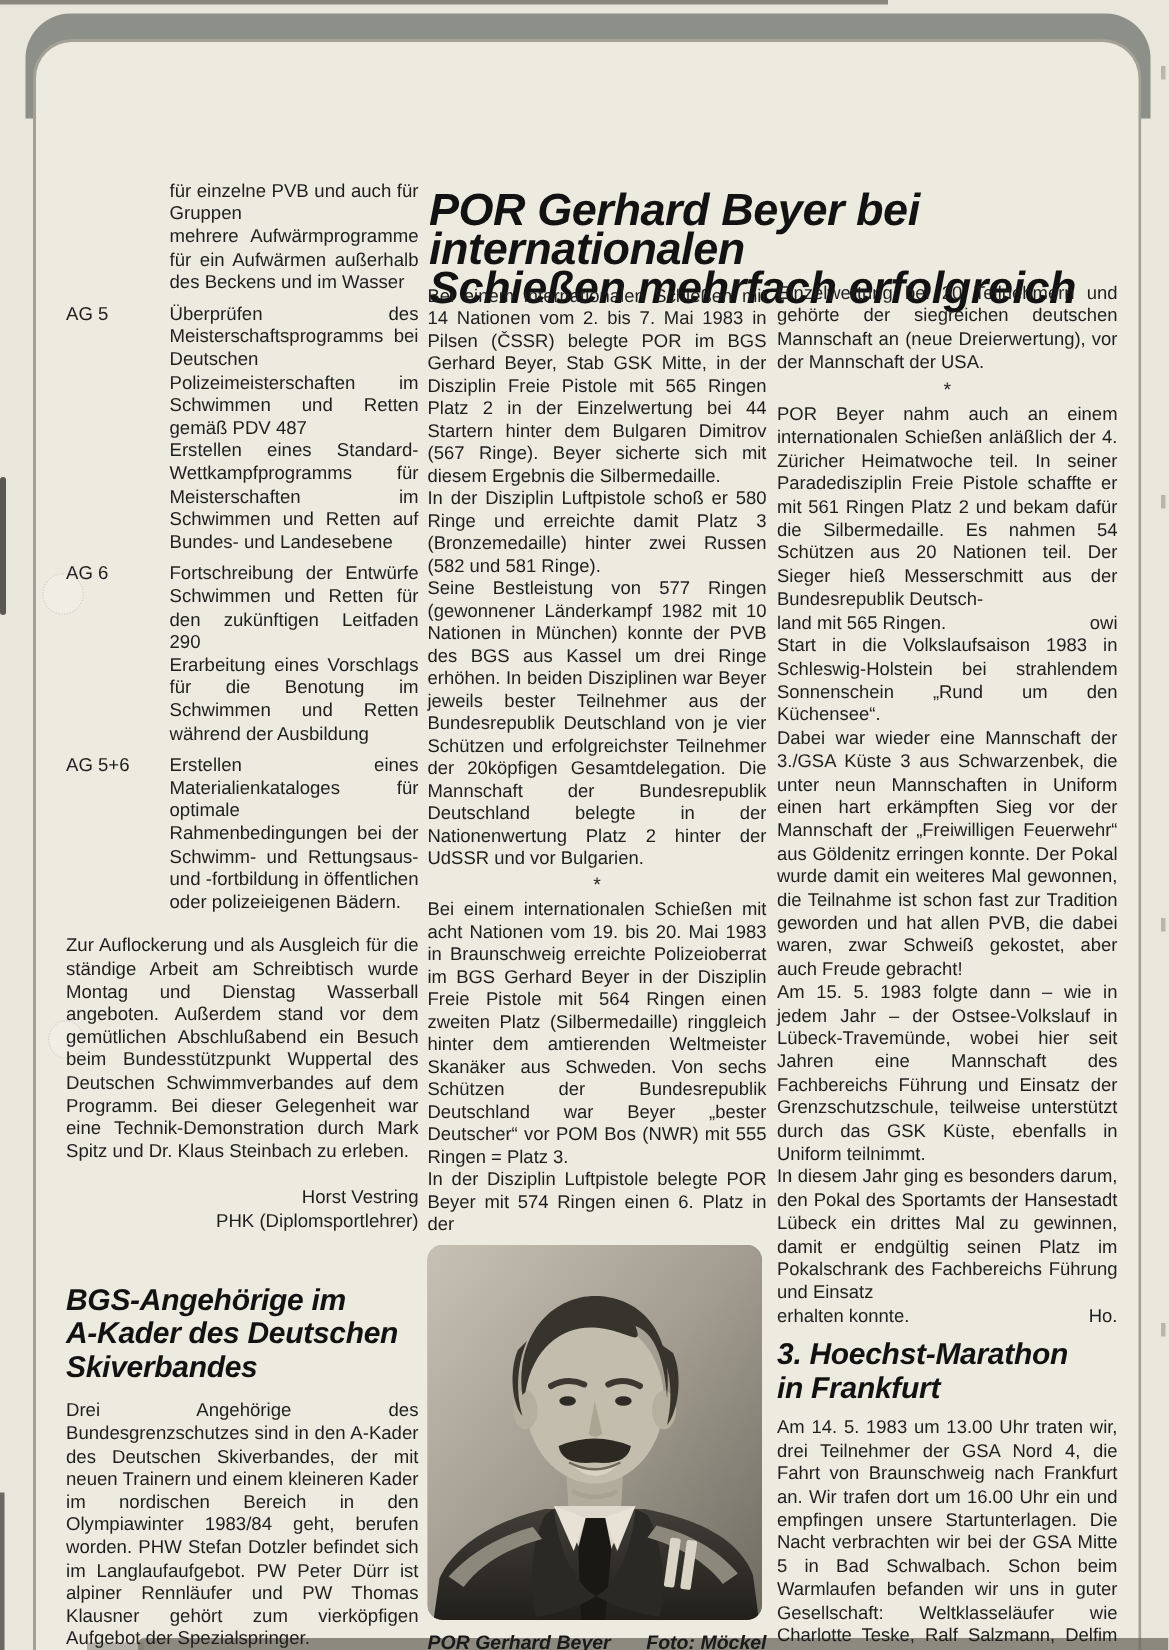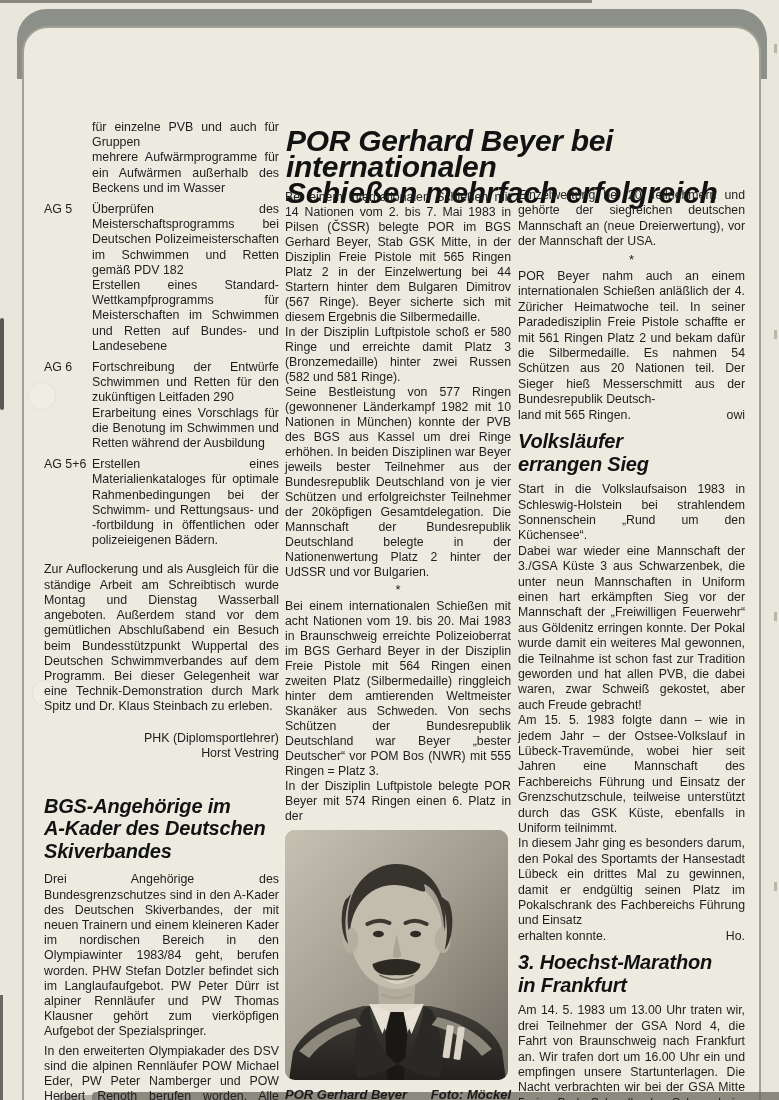--- a/index.html
+++ b/index.html
@@ -33,21 +33,21 @@
     font-size:30px;line-height:26px;font-weight:bold;font-style:italic;
     letter-spacing:-0.3px;color:#121212;white-space:pre-line;}
   .h-sub{margin:0;font-size:20px;line-height:22.5px;font-weight:bold;font-style:italic;
     letter-spacing:-0.2px;color:#121212;white-space:pre-line;}
   .sep{text-align:center;margin:2px 0;font-size:13px;}
   .lastline{display:flex;justify-content:space-between;align-items:center;}
   
   .col1{position:absolute;left:44px;top:120px;width:235px;}
   .col2{position:absolute;left:285px;top:190px;width:226px;font-size:12.3px;line-height:15.0px;}
   .col3{position:absolute;left:518px;top:188px;width:227px;font-size:12.3px;line-height:15.4px;}
-  .agitem{display:grid;grid-template-columns:48px 1fr;margin-bottom:6px;}
+  .agitem{display:grid;grid-template-columns:48px 1fr;margin-bottom:6px;gap:21px;}
   .agtext{white-space:pre-line;text-align:justify;}
   .agclose{margin-top:14px !important;}
   .signature{margin-top:16px;text-align:right;}
   .ski-head{margin-top:34px;margin-bottom:10px;}
   .mt4{margin-top:4px !important;}
   .hs2{margin:7px 0 7px 0;}
   
   .photo{width:223px;height:250px;border-radius:10px;overflow:hidden;margin-top:6px;
     background:#9b968a;}
   .photo svg{display:block;width:100%;height:100%;}
@@ -77,37 +77,37 @@
 
 <div class="col1 bodytxt">
   <div class="aglist">
     <div class="agitem">
       <div class="aglabel"></div>
       <div class="agtext">für einzelne PVB und auch für Gruppen
 mehrere Aufwärmprogramme für ein Aufwärmen außerhalb des Beckens und im Wasser</div>
     </div>
     <div class="agitem">
       <div class="aglabel">AG 5</div>
-      <div class="agtext">Überprüfen des Meisterschaftsprogramms bei Deutschen Polizeimeisterschaften im Schwimmen und Retten gemäß PDV 182
+      <div class="agtext">Überprüfen des Meisterschaftsprogramms bei Deutschen Polizeimeisterschaften im Schwimmen und Retten gemäß PDV 487
 Erstellen eines Standard-Wettkampfprogramms für Meisterschaften im Schwimmen und Retten auf Bundes- und Landesebene</div>
     </div>
     <div class="agitem">
       <div class="aglabel">AG 6</div>
       <div class="agtext">Fortschreibung der Entwürfe Schwimmen und Retten für den zukünftigen Leitfaden 290
 Erarbeitung eines Vorschlags für die Benotung im Schwimmen und Retten während der Ausbildung</div>
     </div>
     <div class="agitem">
       <div class="aglabel">AG 5+6</div>
       <div class="agtext">Erstellen eines Materialienkataloges für optimale Rahmenbedingungen bei der Schwimm- und Rettungsaus- und -fortbildung in öffentlichen oder polizeieigenen Bädern.</div>
     </div>
   </div>
   <p class="agclose">Zur Auflockerung und als Ausgleich für die ständige Arbeit am Schreibtisch wurde Montag und Dienstag Wasserball angeboten. Außerdem stand vor dem gemütlichen Abschlußabend ein Besuch beim Bundesstützpunkt Wuppertal des Deutschen Schwimmverbandes auf dem Programm. Bei dieser Gelegenheit war eine Technik-Demonstration durch Mark Spitz und Dr. Klaus Steinbach zu erleben.</p>
   <div class="signature">
+    <div>Horst Vestring</div>
     <div>PHK (Diplomsportlehrer)</div>
-    <div>Horst Vestring</div>
   </div>
   <h2 class="h-sub ski-head">BGS-Angehörige im
 A-Kader des Deutschen
 Skiverbandes</h2>
   <p>Drei Angehörige des Bundesgrenzschutzes sind in den A-Kader des Deutschen Skiverbandes, der mit neuen Trainern und einem kleineren Kader im nordischen Bereich in den Olympiawinter 1983/84 geht, berufen worden. PHW Stefan Dotzler befindet sich im Langlaufaufgebot. PW Peter Dürr ist alpiner Rennläufer und PW Thomas Klausner gehört zum vierköpfigen Aufgebot der Spezialspringer.</p>
   <p class="mt4">In den erweiterten Olympiakader des DSV sind die alpinen Rennläufer POW Michael Eder, PW Peter Namberger und POW Herbert Renoth berufen worden. Alle kommen von der GS-Sportschule Süd in Ströbing.</p>
 
 </div>
 
 <div class="col2 bodytxt">
@@ -184,22 +184,20 @@
 
 <div class="col3 bodytxt">
   <p>Einzelwertung bei 20 Teilnehmern und gehörte der siegreichen deutschen Mannschaft an (neue Dreierwertung), vor der Mannschaft der USA.</p>
   <div class="sep">*</div>
   <p>POR Beyer nahm auch an einem internationalen Schießen anläßlich der 4. Züricher Heimatwoche teil. In seiner Paradedisziplin Freie Pistole schaffte er mit 561 Ringen Platz 2 und bekam dafür die Silbermedaille. Es nahmen 54 Schützen aus 20 Nationen teil. Der Sieger hieß Messerschmitt aus der Bundesrepublik Deutsch-</p>
   <div class="lastline">
     <span>land mit 565 Ringen.</span>
     <span class="by">owi</span>
   </div>
 
-  <h2 class="h-sub hs2">Volksläufer
-errangen Sieg</h2>
   <p>Start in die Volkslaufsaison 1983 in Schleswig-Holstein bei strahlendem Sonnenschein „Rund um den Küchensee“.</p>
   <p>Dabei war wieder eine Mannschaft der 3./GSA Küste 3 aus Schwarzenbek, die unter neun Mannschaften in Uniform einen hart erkämpften Sieg vor der Mannschaft der „Freiwilligen Feuerwehr“ aus Göldenitz erringen konnte. Der Pokal wurde damit ein weiteres Mal gewonnen, die Teilnahme ist schon fast zur Tradition geworden und hat allen PVB, die dabei waren, zwar Schweiß gekostet, aber auch Freude gebracht!</p>
   <p>Am 15. 5. 1983 folgte dann – wie in jedem Jahr – der Ostsee-Volkslauf in Lübeck-Travemünde, wobei hier seit Jahren eine Mannschaft des Fachbereichs Führung und Einsatz der Grenzschutzschule, teilweise unterstützt durch das GSK Küste, ebenfalls in Uniform teilnimmt.</p>
   <p>In diesem Jahr ging es besonders darum, den Pokal des Sportamts der Hansestadt Lübeck ein drittes Mal zu gewinnen, damit er endgültig seinen Platz im Pokalschrank des Fachbereichs Führung und Einsatz</p>
   <div class="lastline">
     <span>erhalten konnte.</span>
     <span class="by">Ho.</span>
   </div>
 
   <h2 class="h-sub hs2">3. Hoechst-Marathon

